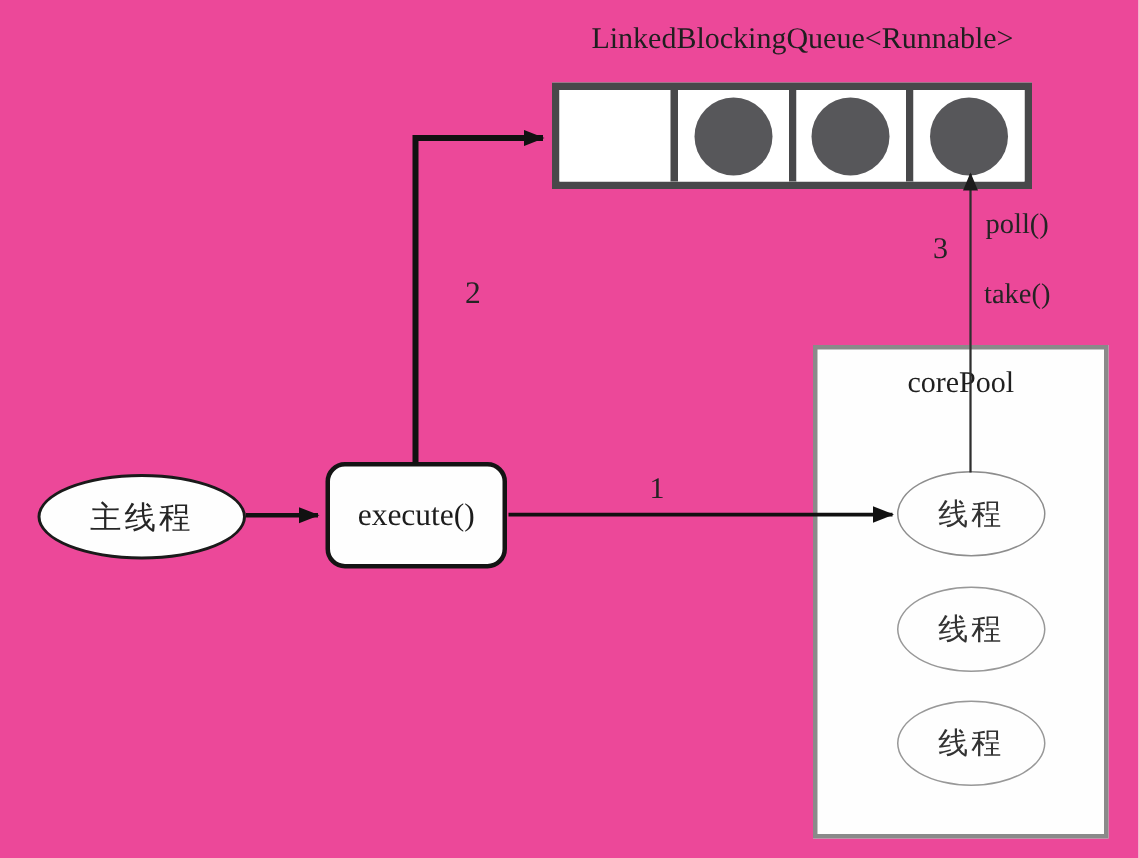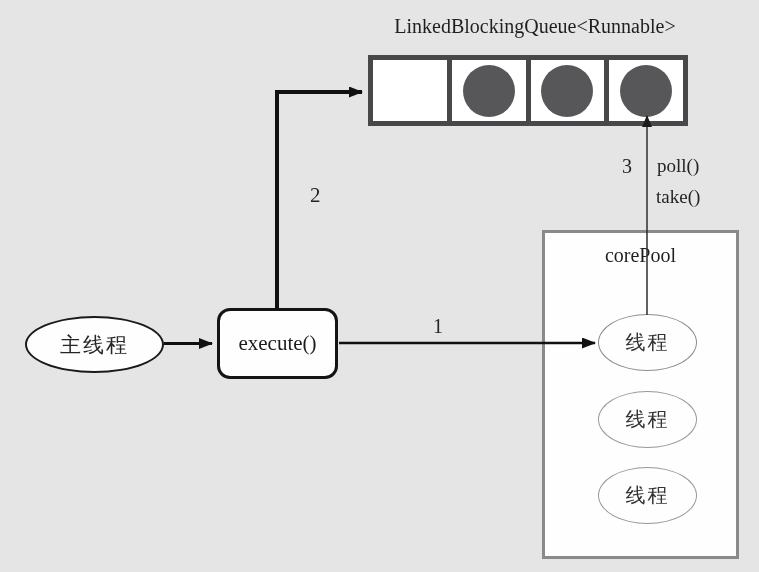--- a/index.html
+++ b/index.html
@@ -2,21 +2,21 @@
 <html><head>
 <meta charset="utf-8">
 <style>
   * { margin: 0; padding: 0; box-sizing: border-box; }
   html, body { background: #ffffff; }
   body { font-family: "Liberation Serif", "DejaVu Serif", serif; }
   .canvas {
     position: relative;
     width: 759px;
     height: 572px;
-    background: #e5e5e5;
+    background: #ec4899;
     overflow: hidden;
   }
   .abs { position: absolute; }
 
   .diagram-title {
     left: 340px; top: 15px; width: 390px;
     text-align: center;
     font-size: 20px;
     color: #1f1f1f;
     white-space: nowrap;
@@ -104,21 +104,21 @@
 
   
   .flow-label {
     font-size: 20px;
     color: #242424;
     white-space: nowrap;
   }
   .label-step1 { left: 433px; top: 315px; }
   .label-step2 { left: 310px; top: 183px; font-size: 21px; }
   .label-step3 { left: 622px; top: 155px; }
-  .label-poll  { left: 657px; top: 139px; font-size: 19px; margin-top: 16px; }
+  .label-poll  { left: 657px; top: 139px; font-size: 19px; }
   .label-take  { left: 656px; top: 186px; font-size: 19px; font-family: Liberation Serif, serif; }
 </style>
 </head>
 <body>
 
 <div class="canvas">
 
   <div class="abs diagram-title">LinkedBlockingQueue&lt;Runnable&gt;</div>
 
   <div class="abs queue">

